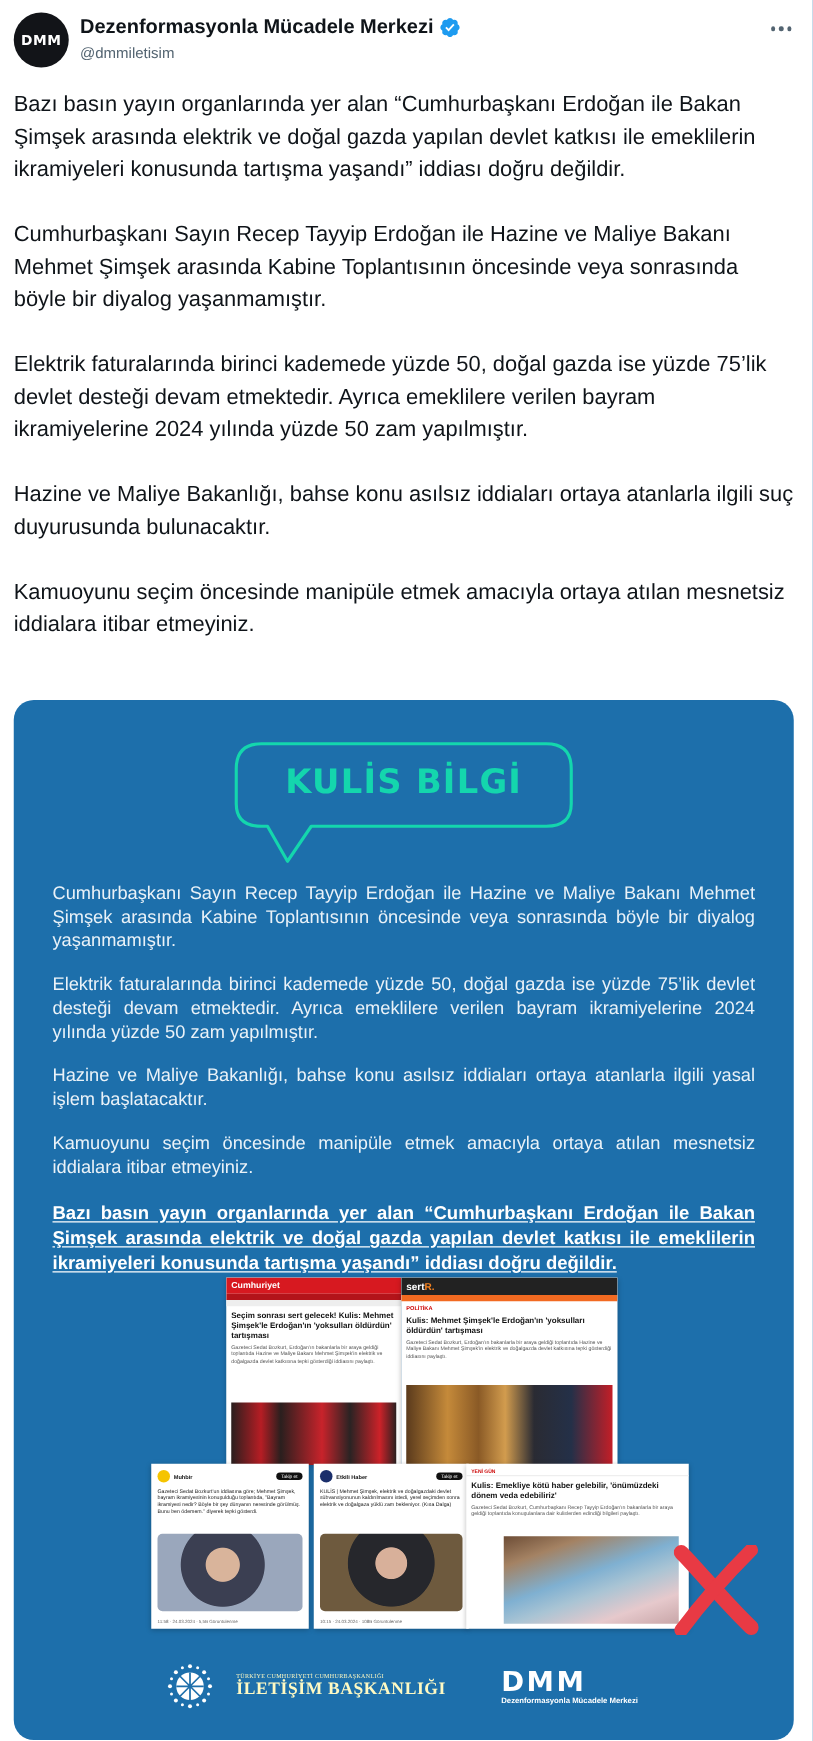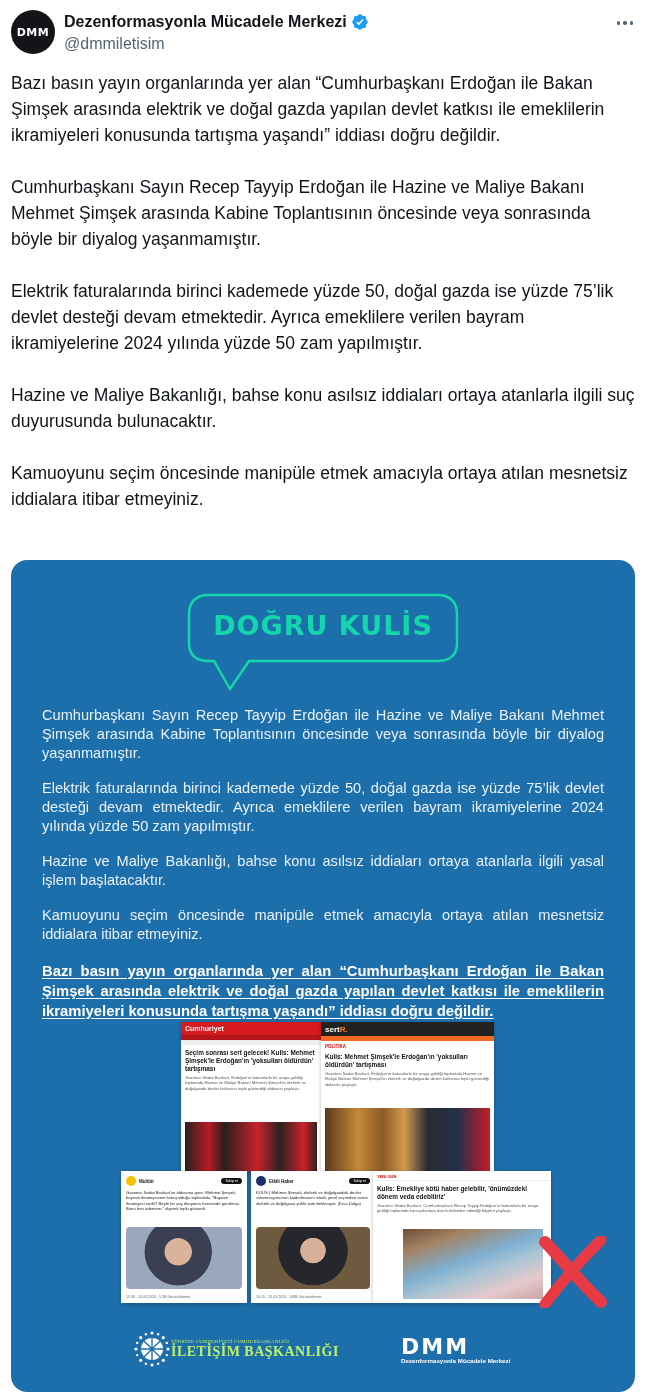--- a/index.html
+++ b/index.html
@@ -5,21 +5,21 @@
   * { box-sizing: border-box; margin: 0; padding: 0; }
   html, body { width: 650px; height: 1393px; background: #ffffff; overflow: hidden; }
   body { font-family: "Liberation Sans", "DejaVu Sans", sans-serif; color: #0f1419; position: relative; }
 
   .header { position: absolute; left: 11px; top: 10px; width: 630px; height: 50px; }
   .avatar { position: absolute; left: 0; top: 0; width: 44px; height: 44px; border-radius: 50%; background: #121418; display: flex; align-items: center; justify-content: center; }
   .avatar span { color: #fff; font-weight: 700; font-size: 11px; letter-spacing: 0.5px; font-family: "DejaVu Sans", sans-serif; }
   .name-row { position: absolute; left: 53px; top: 3px; display: flex; align-items: center; }
   .display-name { font-weight: 700; font-size: 16px; color: #0f1419; }
   .verified { margin-left: 4px; width: 18px; height: 18px; }
-  .handle { position: absolute; left: 53px; top: 25px; font-size: 16px; color: #536471; }
+  .handle { position: absolute; left: 53px; top: 25px; font-size: 12px; color: #536471; }
   .more { position: absolute; right: 4px; top: 6px; width: 24px; height: 14px; display: flex; gap: 3px; align-items: center; justify-content: center; cursor: pointer; }
   .more i { display: block; width: 3.5px; height: 3.5px; border-radius: 50%; background: #536471; }
 
   .tweet-text { position: absolute; left: 11px; top: 70px; width: 625px; font-size: 17.5px; line-height: 26px; color: #0f1419; }
   .tweet-text p { margin-bottom: 26px; }
 
   .media { position: absolute; left: 11px; top: 560px; width: 624px; height: 832px; border-radius: 16px; background: #1d6fab; overflow: hidden; }
 
   .bubble { position: absolute; left: 176px; top: 33px; width: 272px; height: 98px; }
   .bubble-title { position: absolute; left: 176px; top: 50px; width: 272px; text-align: center; color: #14d6ad; font-weight: 700; font-size: 27px; letter-spacing: 1px; font-family: "DejaVu Sans", sans-serif; }
@@ -61,21 +61,21 @@
   .tw-foot { position: absolute; left: 5px; bottom: 4px; font-size: 3.6px; color: #666; }
 
   .yenigun { left: 362px; top: 611px; width: 178px; height: 132px; }
   .yg-top { height: 10px; border-bottom: 1px solid #eee; font-size: 4px; color: #c00; padding: 3px 4px; font-weight: 700; }
   .money { position: absolute; left: 30px; right: 8px; top: 58px; height: 70px; background: linear-gradient(160deg,#6d4d36 0%,#a48263 20%,#7fb0d1 45%,#a9c4d4 60%,#e6c9cc 80%,#c8a6a8 100%); }
 
   .red-x { position: absolute; left: 528px; top: 676px; width: 68px; height: 72px; }
 
   .footer-logo-left { position: absolute; left: 122px; top: 770px; display: flex; align-items: center; }
   .rosette { width: 38px; height: 38px; }
-  .ib-text { margin-left: 0; color: #bef264; font-family: "Liberation Serif", serif; }
+  .ib-text { margin-left: 18px; color: #fef9c3; font-family: "Liberation Serif", serif; }
   .ib-small { font-size: 4.8px; letter-spacing: 0.3px; }
   .ib-big { font-size: 14px; font-weight: 700; letter-spacing: 0.5px; }
   .footer-logo-right { position: absolute; left: 390px; top: 777px; color: #fff; text-align: left; }
   .dmm-big { font-size: 22px; font-weight: 700; letter-spacing: 2px; font-family: "DejaVu Sans", sans-serif; line-height: 20px; }
   .dmm-small { font-size: 6.2px; font-weight: 700; }
 </style>
 </head>
 <body>
 
 <div class="header">
@@ -102,21 +102,21 @@
   <p>Cumhurbaşkanı Sayın Recep Tayyip Erdoğan ile Hazine ve Maliye Bakanı Mehmet Şimşek arasında Kabine Toplantısının öncesinde veya sonrasında böyle bir diyalog yaşanmamıştır.</p>
   <p>Elektrik faturalarında birinci kademede yüzde 50, doğal gazda ise yüzde 75’lik devlet desteği devam etmektedir. Ayrıca emeklilere verilen bayram ikramiyelerine 2024 yılında yüzde 50 zam yapılmıştır.</p>
   <p>Hazine ve Maliye Bakanlığı, bahse konu asılsız iddiaları ortaya atanlarla ilgili suç duyurusunda bulunacaktır.</p>
   <p>Kamuoyunu seçim öncesinde manipüle etmek amacıyla ortaya atılan mesnetsiz iddialara itibar etmeyiniz.</p>
 </div>
 
 <div class="media">
   <svg class="bubble" viewBox="0 0 272 98">
     <path d="M22 2 H250 Q270 2 270 22 V50 Q270 68 250 68 H62 L43 96 L27 68 H22 Q2 68 2 50 V22 Q2 2 22 2 Z" fill="none" stroke="#14d6ad" stroke-width="2.5" stroke-linejoin="round"></path>
   </svg>
-  <div class="bubble-title">DOĞRU KULİS</div>
+  <div class="bubble-title">KULİS BİLGİ</div>
 
   <div class="info p1">Cumhurbaşkanı Sayın Recep Tayyip Erdoğan ile Hazine ve Maliye Bakanı Mehmet Şimşek arasında Kabine Toplantısının öncesinde veya sonrasında böyle bir diyalog yaşanmamıştır.</div>
   <div class="info p2">Elektrik faturalarında birinci kademede yüzde 50, doğal gazda ise yüzde 75’lik devlet desteği devam etmektedir. Ayrıca emeklilere verilen bayram ikramiyelerine 2024 yılında yüzde 50 zam yapılmıştır.</div>
   <div class="info p3">Hazine ve Maliye Bakanlığı, bahse konu  asılsız iddiaları ortaya atanlarla ilgili yasal işlem başlatacaktır.</div>
   <div class="info p4">Kamuoyunu seçim öncesinde manipüle etmek amacıyla ortaya atılan mesnetsiz iddialara itibar etmeyiniz.</div>
   <div class="claim">Bazı basın yayın organlarında yer alan “Cumhurbaşkanı Erdoğan ile Bakan Şimşek arasında elektrik ve doğal gazda yapılan devlet katkısı ile emeklilerin ikramiyeleri konusunda tartışma yaşandı” iddiası doğru değildir.</div>
 
   <div class="shot cumhuriyet">
     <div class="cum-bar">Cumhuriyet</div>
     <div class="cum-nav"></div>

